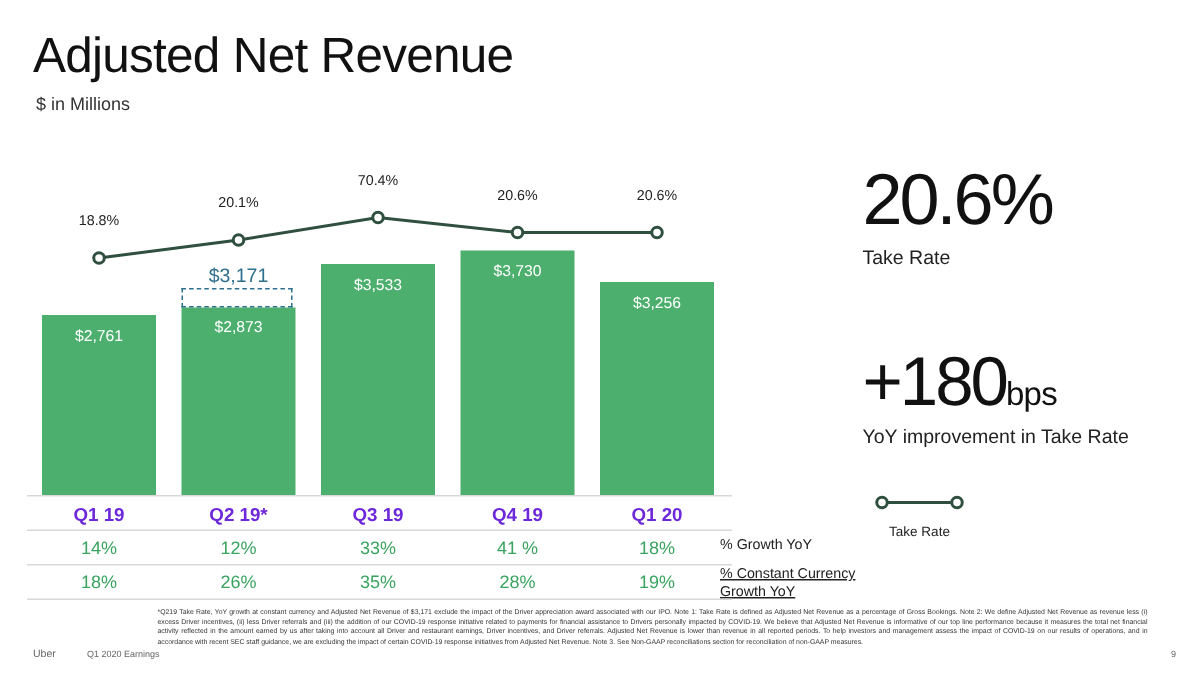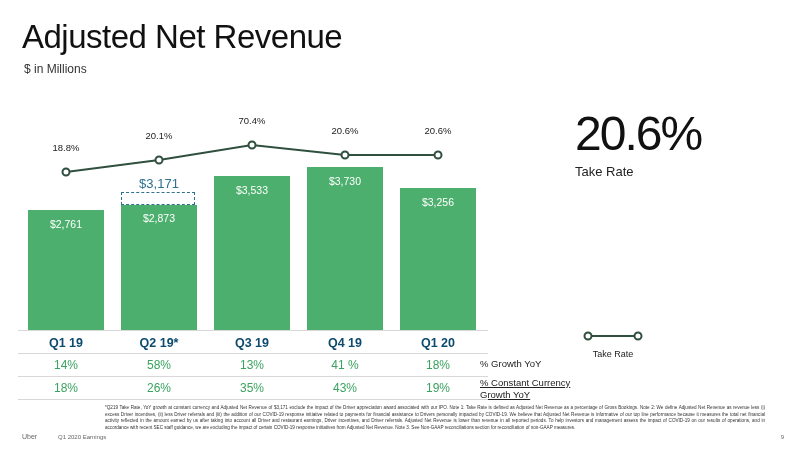--- a/index.html
+++ b/index.html
@@ -102,21 +102,21 @@
     left: 18px;
     top: 332px;
     width: 470px;
   }
   .axis-cell {
     position: absolute;
     width: 76px;
     text-align: center;
     font-size: 12.5px;
     font-weight: 700;
-    color: #0c4a6e;
+    color: #6d28d9;
   }
   .row-cell {
     position: absolute;
     width: 76px;
     text-align: center;
     font-size: 12px;
     color: #3aa35f;
     font-weight: 400;
   }
   .row-caption {
@@ -279,44 +279,48 @@
   <div class="axis-cell" style="left:103px;top:4px;">Q2 19*</div>
   <div class="axis-cell" style="left:196px;top:4px;">Q3 19</div>
   <div class="axis-cell" style="left:289px;top:4px;text-align:center;">Q4 19</div>
   <div class="axis-cell" style="left:382px;top:4px;">Q1 20</div>
 </div>
 
 <div class="hr-line" style="top:353px;"></div>
 
 <div style="position:absolute;left:18px;top:358px;width:470px;">
   <div class="row-cell" style="left:10px;">14%</div>
-  <div class="row-cell" style="left:103px;">58%</div>
-  <div class="row-cell" style="left:196px;">13%</div>
+  <div class="row-cell" style="left:103px;">12%</div>
+  <div class="row-cell" style="left:196px;">33%</div>
   <div class="row-cell" style="left:289px;text-align:center;">41 %</div>
   <div class="row-cell" style="left:382px;">18%</div>
 </div>
 <div class="row-caption" style="top:358px;">% Growth YoY</div>
 
 <div class="hr-line" style="top:376px;"></div>
 
 <div style="position:absolute;left:18px;top:381px;width:470px;">
   <div class="row-cell" style="left:10px;">18%</div>
   <div class="row-cell" style="left:103px;">26%</div>
   <div class="row-cell" style="left:196px;">35%</div>
-  <div class="row-cell" style="left:289px;">43%</div>
+  <div class="row-cell" style="left:289px;">28%</div>
   <div class="row-cell" style="left:382px;">19%</div>
 </div>
 <div class="row-caption" style="top:377px;width:110px;line-height:1.25;text-decoration:underline;">% Constant Currency Growth YoY</div>
 
 <div class="hr-line" style="top:399px;"></div>
 
 <div id="right">
   <div id="take-rate-value">20.6%</div>
   <div id="take-rate-caption">Take Rate</div>
 
+  <div id="bps-block">
+    <span id="bps-value">+180</span><span id="bps-unit">bps</span>
+    <div id="bps-caption">YoY improvement in Take Rate</div>
+  </div>
 </div>
 
 <div id="legend">
   <svg width="70" height="12" viewBox="0 0 70 12">
     <line x1="6" y1="6" x2="64" y2="6" stroke="#2f4f3f" stroke-width="2"></line>
     <circle cx="10" cy="6" r="3.5" fill="#ffffff" stroke="#2f4f3f" stroke-width="2"></circle>
     <circle cx="60" cy="6" r="3.5" fill="#ffffff" stroke="#2f4f3f" stroke-width="2"></circle>
   </svg>
   <div id="legend-label">Take Rate</div>
 </div>

